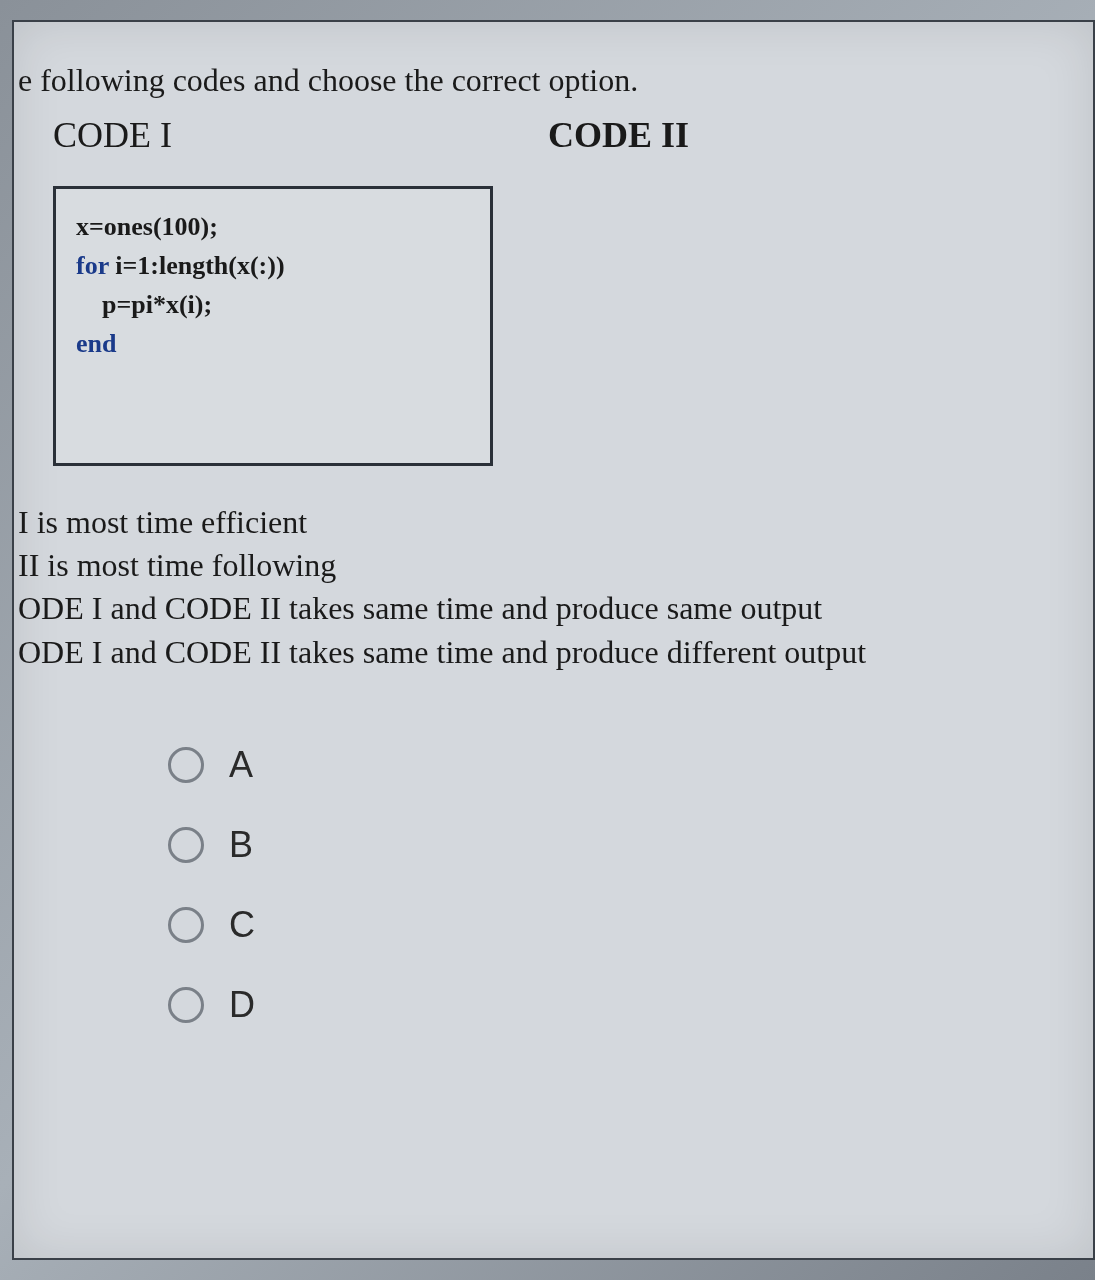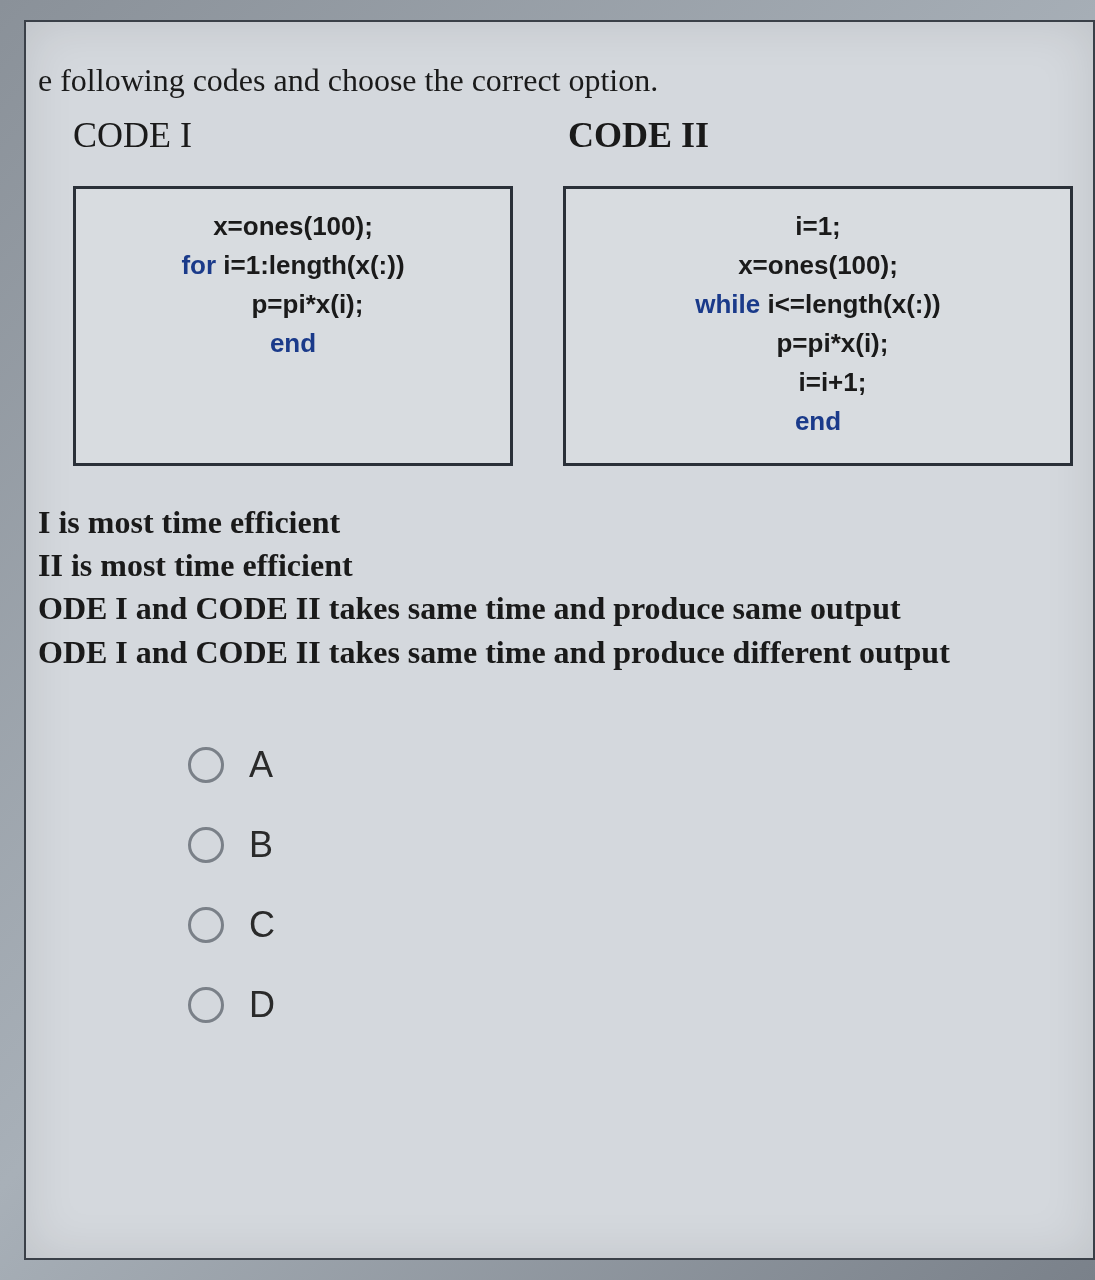--- a/index.html
+++ b/index.html
@@ -10,22 +10,22 @@
     body {
       font-family: 'Times New Roman', serif;
       background: linear-gradient(135deg, #8a9199 0%, #a8b0b8 50%, #7a818a 100%);
       width: 1095px;
       height: 1280px;
       overflow: hidden;
       position: relative;
     }
     .page {
       background: #d4d8dd;
-      margin: 20px 0 0 24px;
-      padding: 40px 0 40px 12px;
+      margin: 20px 0 0 12px;
+      padding: 40px 0 40px 4px;
       min-height: 1240px;
       border: 2px solid #3a4048;
       box-shadow: inset 0 0 50px rgba(0,0,0,0.1);
     }
     .question-text {
       font-size: 32px;
       color: #1a1a1a;
       padding-left: 0;
       margin-bottom: 15px;
     }
@@ -49,45 +49,43 @@
     .codes-row {
       display: flex;
       gap: 50px;
       padding-left: 35px;
       margin-bottom: 35px;
     }
     .code-box {
       border: 3px solid #2a3038;
       background: #d8dce0;
       padding: 18px 20px;
-      font-family: Liberation Sans, sans-serif;
+      font-family: Liberation Serif, serif;
       font-size: 26px;
       font-weight: bold;
       line-height: 1.5;
       color: #1a1a1a;
       white-space: pre;
-      text-align: center;
     }
     .code-box-1 {
       width: 440px;
       min-height: 280px;
     }
     .code-box-2 {
       width: 510px;
       min-height: 280px;
     }
     .kw-for { color: #1a3a8a; font-weight: bold; }
     .kw-end { color: #1a3a8a; font-weight: bold; }
     .kw-while { color: #1a3a8a; font-weight: bold; }
     .answers-block {
       font-size: 32px;
       color: #1a1a1a;
       line-height: 1.35;
       margin-bottom: 70px;
-      font-weight: bold;
     }
     .answer-line {
       display: block;
     }
     .options-block {
       padding-left: 150px;
     }
     .option-row {
       display: flex;
       align-items: center;
@@ -119,31 +117,25 @@
     <div class="code-header-1">CODE I</div>
     <div class="code-header-2">CODE II</div>
   </div>
 
   <div class="codes-row">
     <div class="code-box code-box-1"><span>x=ones(100);</span>
 <span class="kw-for">for</span><span> i=1:length(x(:))</span>
 <span>    p=pi*x(i);</span>
 <span class="kw-end">end</span></div>
 
-    <div class="code-box code-box-2"><span>i=1;</span>
-<span>x=ones(100);</span>
-<span class="kw-while">while</span><span> i&lt;=length(x(:))</span>
-<span>    p=pi*x(i);</span>
-<span>    i=i+1;</span>
-<span class="kw-end">end</span></div>
   </div>
 
   <div class="answers-block">
     <span class="answer-line">I is most time efficient</span>
-    <span class="answer-line">II is most time efficient</span>
+    <span class="answer-line">II is most time following</span>
     <span class="answer-line">ODE I and CODE II takes same time and produce same output</span>
     <span class="answer-line">ODE I and CODE II takes same time and produce different output</span>
   </div>
 
   <div class="options-block">
     <div class="option-row">
       <div class="radio-circle"></div>
       <div class="option-label">A</div>
     </div>
     <div class="option-row">

